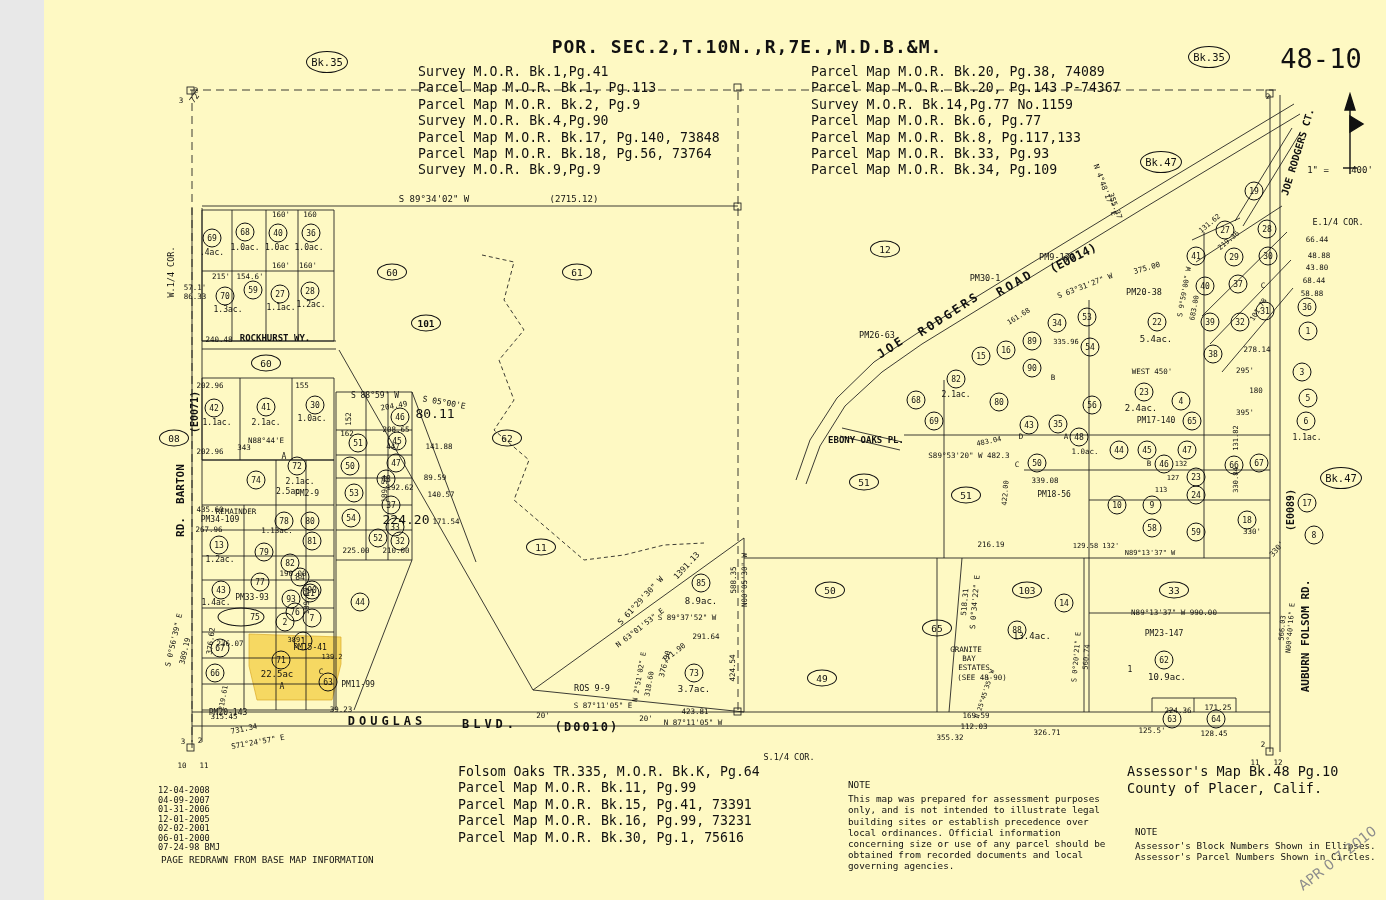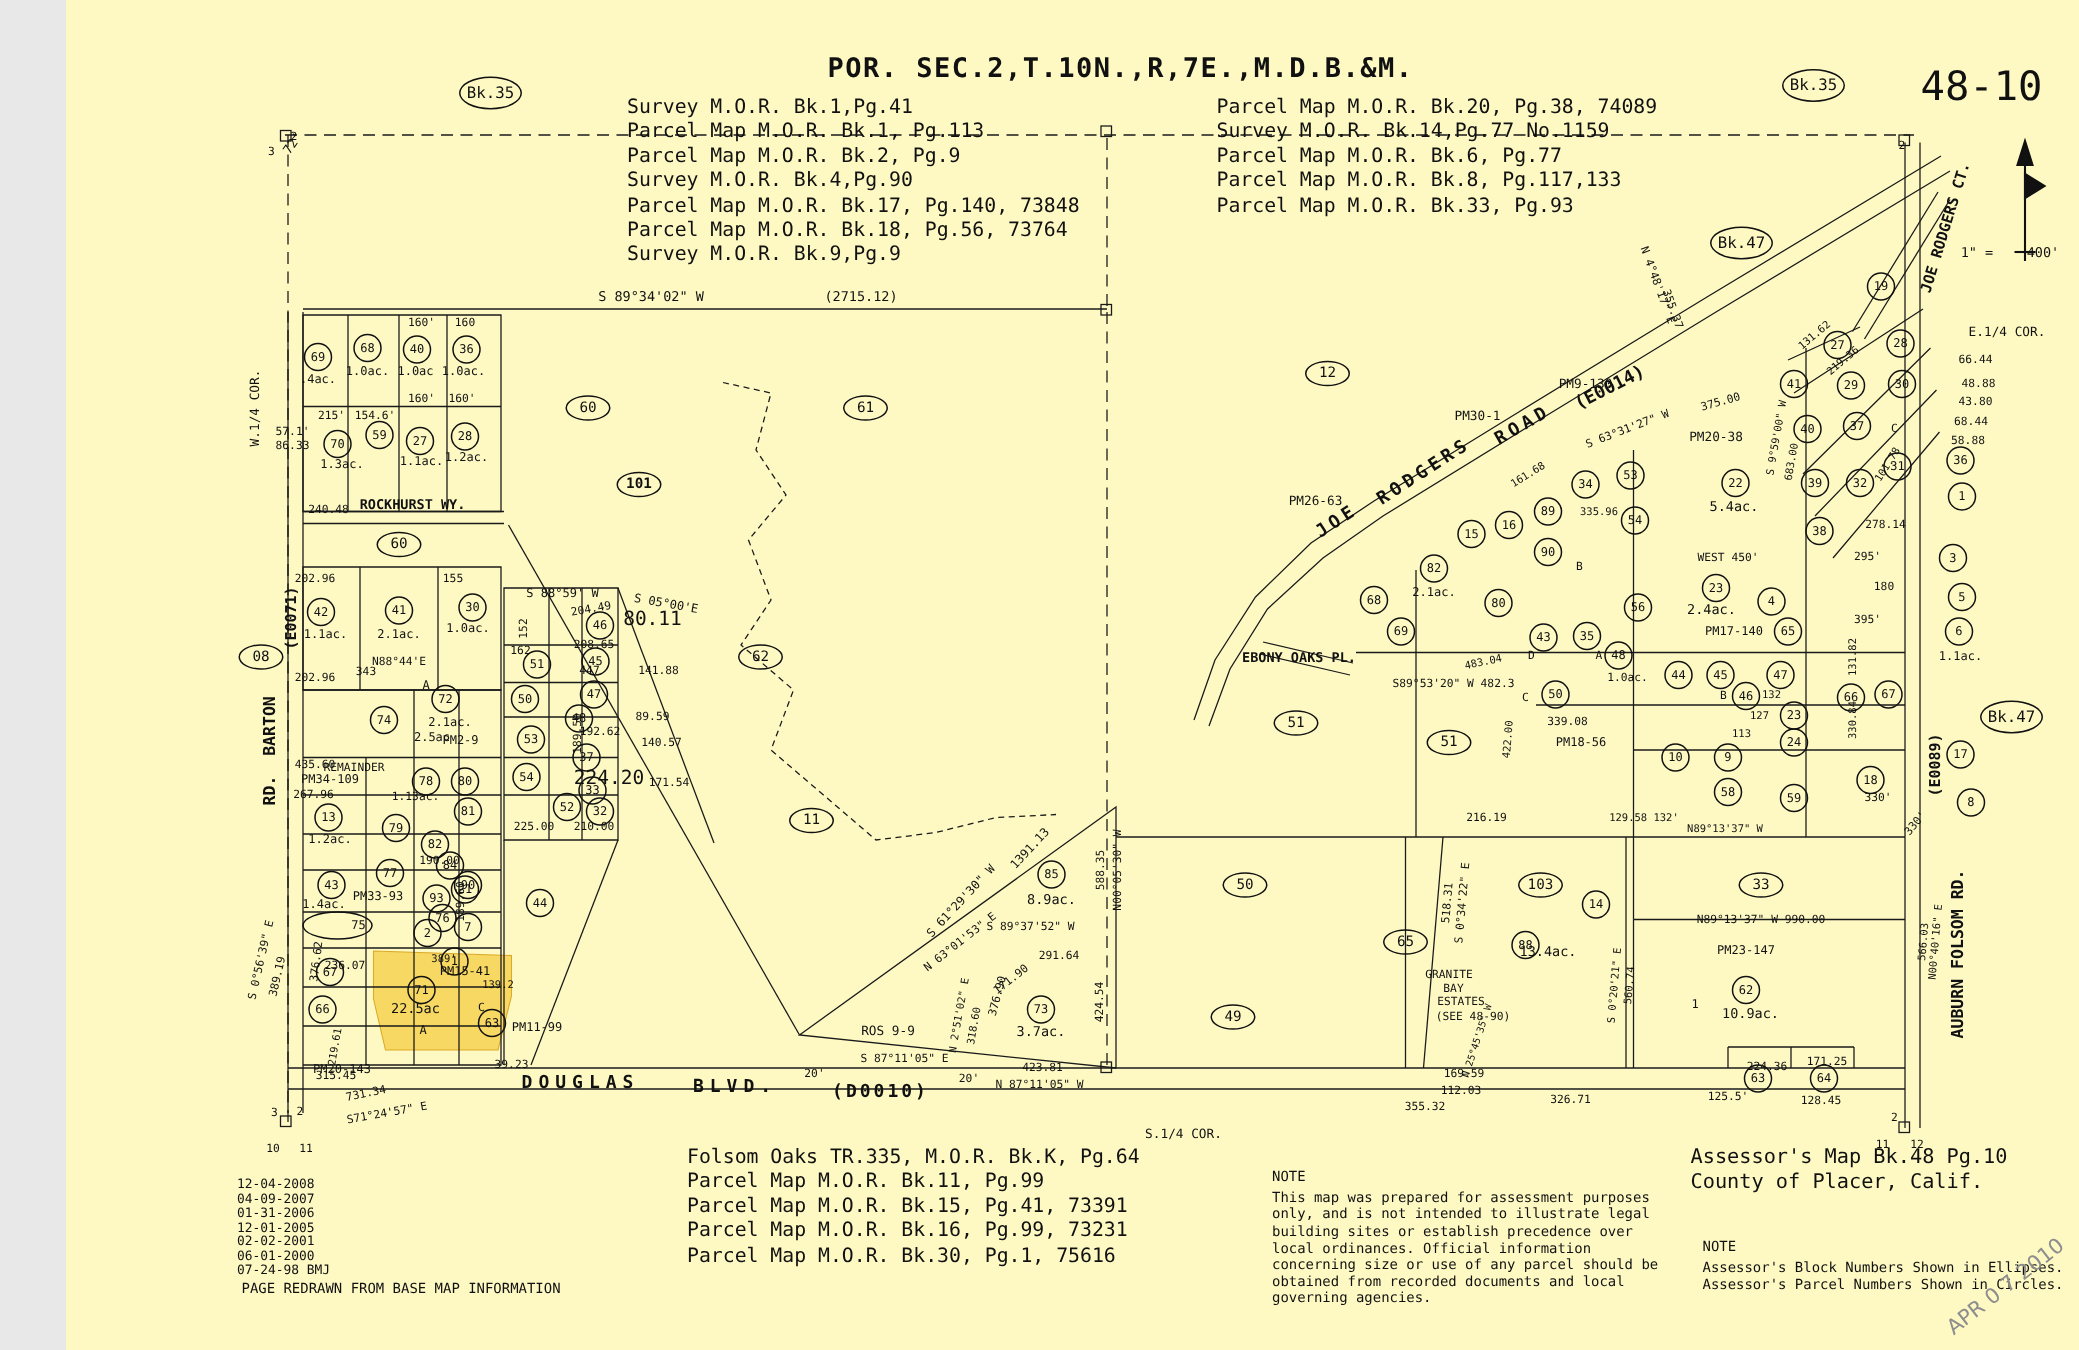--- a/index.html
+++ b/index.html
@@ -133,24 +133,26 @@
       <div>Survey M.O.R. Bk.1,Pg.41</div>
       <div>Parcel Map M.O.R. Bk.1, Pg.113</div>
       <div>Parcel Map M.O.R. Bk.2, Pg.9</div>
       <div>Survey M.O.R. Bk.4,Pg.90</div>
       <div>Parcel Map M.O.R. Bk.17, Pg.140, 73848</div>
       <div>Parcel Map M.O.R. Bk.18, Pg.56, 73764</div>
       <div>Survey M.O.R. Bk.9,Pg.9</div>
     </div>
   <div class="refs" id="refs-right">
       <div>Parcel Map M.O.R. Bk.20, Pg.38, 74089</div>
+      <div>Parcel Map M.O.R. Bk.20, Pg.143  P-74367</div>
       <div>Survey M.O.R. Bk.14,Pg.77 No.1159</div>
       <div>Parcel Map M.O.R. Bk.6, Pg.77</div>
       <div>Parcel Map M.O.R. Bk.8, Pg.117,133</div>
       <div>Parcel Map M.O.R. Bk.33, Pg.93</div>
+      <div>Parcel Map M.O.R. Bk.34, Pg.109</div>
     </div>
   <div class="refs" id="refs-bottom">
       <div>Folsom Oaks TR.335, M.O.R. Bk.K, Pg.64</div>
       <div>Parcel Map M.O.R. Bk.11, Pg.99</div>
       <div>Parcel Map M.O.R. Bk.15, Pg.41, 73391</div>
       <div>Parcel Map M.O.R. Bk.16, Pg.99, 73231</div>
       <div>Parcel Map M.O.R. Bk.30, Pg.1, 75616</div>
     </div>
 
   <div id="label-layer">
@@ -383,21 +385,21 @@
       <div class="pcircle" style="left: 240px; top: 521px;">78</div>
       <div class="pcircle" style="left: 266px; top: 521px;">80</div>
       <div class="pcircle" style="left: 175px; top: 545px;">13</div>
       <div class="pcircle" style="left: 220px; top: 552px;">79</div>
       <div class="pcircle" style="left: 268px; top: 541px;">81</div>
       <div class="pcircle" style="left: 246px; top: 563px;">82</div>
       <div class="pcircle" style="left: 256px; top: 577px;">84</div>
       <div class="pcircle" style="left: 268px; top: 590px;">90</div>
       <div class="pcircle" style="left: 177px; top: 590px;">43</div>
       <div class="pcircle" style="left: 216px; top: 582px;">77</div>
-      <div class="pcircle" style="left: 181px; top: 617px; padding-left: 28px;">75</div>
+      <div class="pcircle" style="left: 197px; top: 617px; padding-left: 28px;">75</div>
       <div class="pcircle" style="left: 266px; top: 593px;">21</div>
       <div class="pcircle" style="left: 247px; top: 599px;">93</div>
       <div class="pcircle" style="left: 251px; top: 612px;">76</div>
       <div class="pcircle" style="left: 241px; top: 622px;">2</div>
       <div class="pcircle" style="left: 268px; top: 618px;">7</div>
       <div class="pcircle" style="left: 259px; top: 641px;">1</div>
       <div class="pcircle" style="left: 176px; top: 648px;">67</div>
       <div class="pcircle" style="left: 171px; top: 673px;">66</div>
       <div class="pcircle" style="left: 237px; top: 660px;">71</div>
       <div class="pcircle" style="left: 284px; top: 682px;">63</div>

